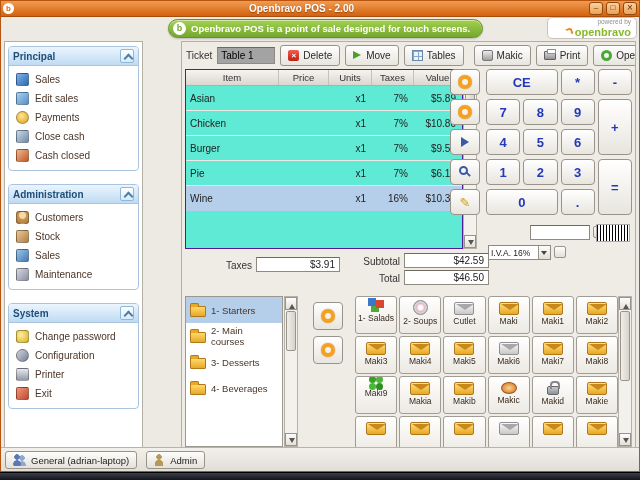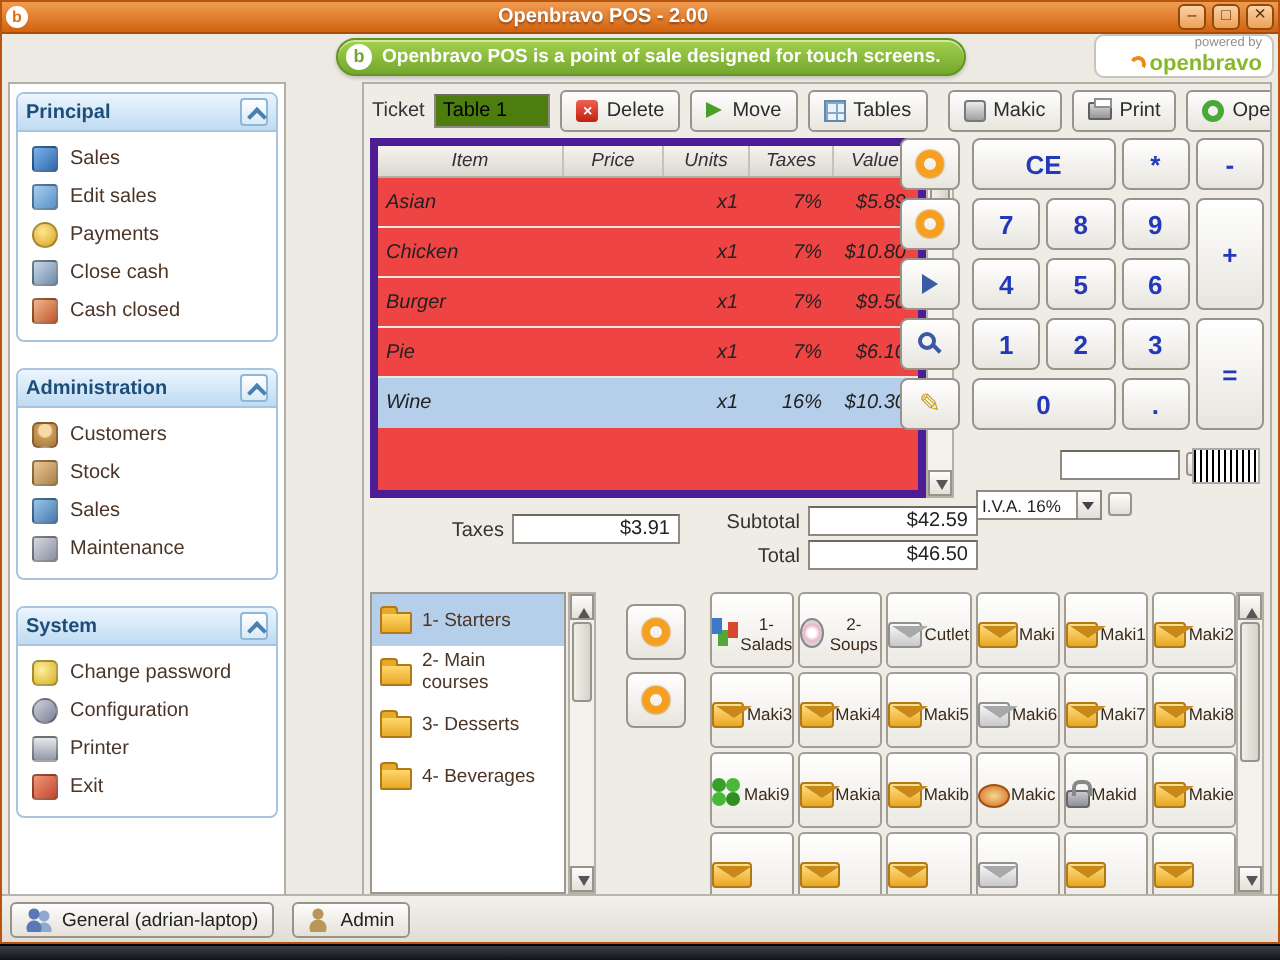--- a/index.html
+++ b/index.html
@@ -51,34 +51,34 @@
   .ic-printer     { background:linear-gradient(#E8E8EC,#9098A8); }
   .ic-exit        { background:linear-gradient(135deg,#F09878,#C04830); }
 
   
   .main { position:absolute; left:146px; top:41px; right:4px; bottom:30px; background:#EFECE6; border:1px solid #B3AFA7; overflow:hidden;margin-left:35px; }
 
   .btn { height:21px; background:linear-gradient(#FEFEFE,#E8E5DE); border:1px solid #98948C; border-radius:3px; display:inline-flex; align-items:center; gap:4px; padding:0 7px; font-size:10px; color:#2b2b2b; white-space:nowrap; }
 
   .ticket-bar { position:absolute; left:0; right:0; top:0; height:26px; display:flex; align-items:center; padding:0 4px; gap:5px; }
   .ticket-label { color:#333; }
-  .ticket-input { width:58px; height:17px; background:#4d7c0f; border:1px solid #8E8A82; border-top-color:#6E6A62; font-size:10px; padding:1px 3px; }
+  .ticket-input { width:58px; height:17px; background:#a3a3a3; border:1px solid #8E8A82; border-top-color:#6E6A62; font-size:10px; padding:1px 3px; }
   .spacer { flex:1; }
 
   .delete-ic { width:11px; height:11px; border-radius:2px; background:linear-gradient(#F06050,#C02010); color:#fff; font-size:8px; font-weight:bold; line-height:11px; text-align:center; }
   .delete-ic::before { content:"×"; }
   .move-ic { width:0; height:0; border:4px solid transparent; border-left:8px solid #48A028; margin-right:-3px; }
   .grid-ic { width:11px; height:11px; background-color:#EAF2FA; border:1px solid #6888A8; background-image:linear-gradient(to right,#88A8C8 1px,transparent 1px),linear-gradient(to bottom,#88A8C8 1px,transparent 1px); background-size:5px 5px; }
   .scale-ic { width:11px; height:11px; background:linear-gradient(#ECECEC,#A0A0A0); border:1px solid #787878; border-radius:2px; }
   .print-ic { width:12px; height:9px; background:linear-gradient(#D8D8D8,#949494); border:1px solid #606060; border-radius:1px; position:relative; }
   .print-ic::before { content:""; position:absolute; left:2px; top:-3px; width:7px; height:3px; background:#fff; border:1px solid #909090; }
   .drawer-ic { width:11px; height:11px; border-radius:50%; border:3px solid #48A838; }
 
   
-  .receipt { position:absolute; left:3px; top:27px; width:278px; height:180px; background:#ef4444; border:4px solid #4c1d95;font-style:italic; }
+  .receipt { position:absolute; left:3px; top:27px; width:278px; height:180px; background:#5eead4; border:1px solid #4c1d95; }
   .rt-head { display:flex; height:16px; background:linear-gradient(#F6F4F0,#DBD7CF); border-bottom:1px solid #B3AFA7; }
   .rt-head span { font-size:9.5px; color:#333; border-right:1px solid #C6C2BA; display:flex; align-items:center; justify-content:center; }
   .c-item{width:93px;} .c-price{width:50px;} .c-units{width:43px;} .c-taxes{width:42px;} .c-value{flex:1;}
   .rt-row { display:flex; height:25px; border-bottom:1px solid #EDEAE4; font-size:10px; align-items:stretch; }
   .rt-row span { display:flex; align-items:center; justify-content:flex-end; padding-right:6px; }
   .rt-row .c-item { justify-content:flex-start; padding-left:4px; }
   .rt-row.selected { background:#B5CEEA; border-bottom-color:#B5CEEA; }
 
   
   .vscroll { position:absolute; width:14px; background:#F3F1EC; border:1px solid #B5B1A9; }
@@ -131,21 +131,21 @@
   .cat-list { position:absolute; left:0; top:4px; width:98px; bottom:0; background:#fff; border:1px solid #9C9890; overflow:hidden; }
   .cat-item { display:flex; align-items:center; gap:5px; height:26px; padding:0 4px; color:#4A3527; font-size:9.5px; }
   .cat-item.selected { background:#B5CEEA; }
   .folder-icon { width:16px; height:11px; background:linear-gradient(#FFD96A,#E8A828); border:1px solid #B07818; border-radius:1px; position:relative; margin-top:2px; flex:0 0 16px; }
   .folder-icon::before { content:""; position:absolute; left:-1px; top:-4px; width:7px; height:3px; background:#E8A828; border:1px solid #B07818; border-bottom:none; border-radius:2px 2px 0 0; }
   .cat-scroll { left:99px; top:4px; bottom:0; }
   .cat-nav { position:absolute; left:128px; top:10px; display:flex; flex-direction:column; gap:6px; }
   .cat-nav .aux-btn { width:30px; height:28px; }
 
   .grid { position:absolute; left:170px; right:14px; top:4px; bottom:0; display:grid; grid-template-columns:repeat(6,1fr); grid-auto-rows:38px; gap:2px; overflow:hidden; }
-  .prod { background:linear-gradient(#FFFFFF,#ECE9E2); border:1px solid #A19D95; border-radius:3px; display:flex; flex-direction:row; align-items:center; justify-content:flex-start; padding-top:3px; gap:1px; font-size:8.5px; color:#3A2A1A; overflow:hidden; }
+  .prod { background:linear-gradient(#FFFFFF,#ECE9E2); border:1px solid #A19D95; border-radius:3px; display:flex; flex-direction:column; align-items:center; justify-content:flex-start; padding-top:3px; gap:1px; font-size:8.5px; color:#3A2A1A; overflow:hidden; }
   .prod-icon { height:16px; display:flex; align-items:center; justify-content:center; position:relative; }
   .prod-icon[data-icon="package"]::before, .prod-icon[data-icon="package-light"]::before { content:""; position:absolute; left:1px; top:1px; width:0; height:0; border-left:9px solid transparent; border-right:9px solid transparent; border-top:6px solid #C8881A; z-index:1; }
   .prod-icon[data-icon="package"] { width:20px; height:13px; background:linear-gradient(#FFE08A,#E8A820); border:1px solid #B07818; border-radius:2px; margin-top:2px; }
   .prod-icon[data-icon="package-light"] { width:20px; height:13px; background:linear-gradient(#FAFAFA,#C8C8C8); border:1px solid #909090; border-radius:2px; margin-top:2px; }
   .prod-icon[data-icon="package-light"]::before { border-top-color:#A8A8A8; }
   .prod-icon[data-icon="cubes"] { width:8px; height:8px; background:#3C78C8; box-shadow:8px 2px 0 #D84830, 3px 6px 0 #50A838; margin:-2px 8px 6px 0; }
   .prod-icon[data-icon="disc"] { width:15px; height:15px; border-radius:50%; background:radial-gradient(circle,#FFF 2px,#E8B8C8 4px,#D8D8E0 6px,#A8A8B0 7px); border:1px solid #888; }
   .prod-icon[data-icon="clover"] { width:7px; height:7px; border-radius:50%; background:#38A028; box-shadow:7px 0 0 #48B838, 0 7px 0 #48B838, 7px 7px 0 #2F8F20; margin:-4px 8px 4px 0; }
   .prod-icon[data-icon="dish"] { width:16px; height:12px; border-radius:50%; background:radial-gradient(#F8D890,#D06820); border:1px solid #A05010; margin-top:2px; }
   .prod-icon[data-icon="lock"] { width:12px; height:9px; background:linear-gradient(#C8C8D0,#909098); border:1px solid #666; border-radius:2px; margin-top:6px; }

